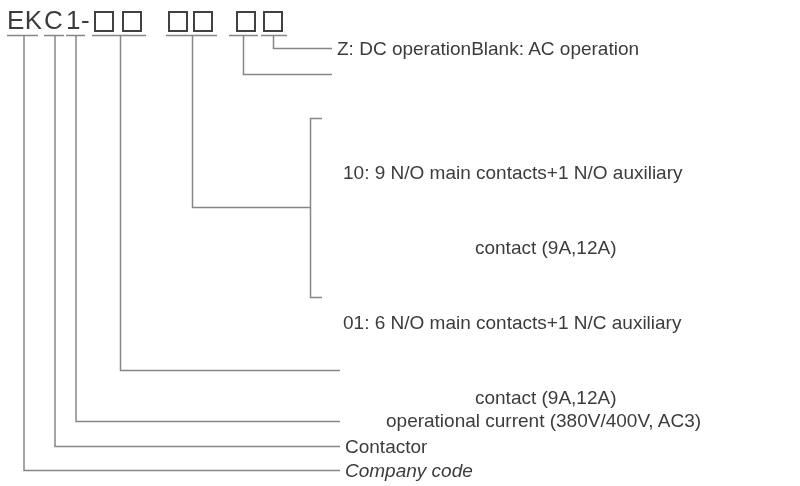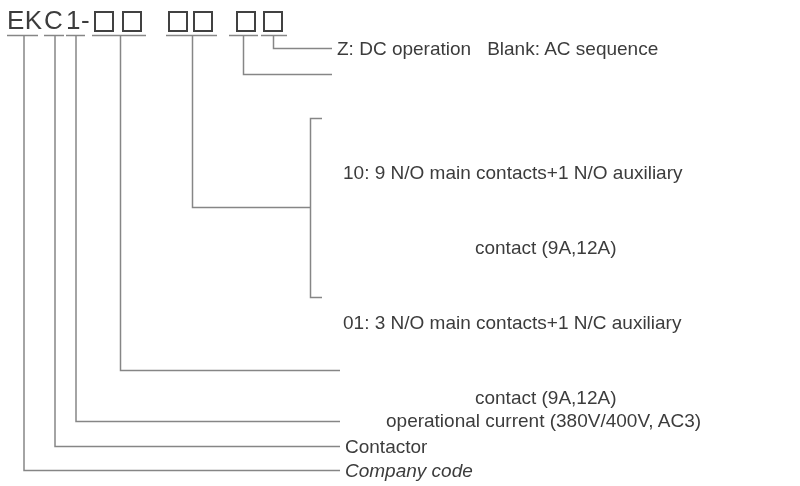--- a/index.html
+++ b/index.html
@@ -29,21 +29,21 @@
     position: absolute; top: 11px;
     width: 20px; height: 21px;
     border: 2px solid var(--box_border);
     background: var(--background);
   }
   .lbl {
     position: absolute;
     font-size: 19px; line-height: 25px;
     white-space: pre;
   }
-  .row-z { left: 337px; top: 36px; display: flex; gap: 16px; }
+  .row-z { left: 337px; top: 36px; display: flex; }
   .row-m { left: 337px; top: 62px; }
   .contacts { left: 343px; top: 110px; }
   .contacts .ind { margin-left: 66px; text-align: center; }
   .spec { left: 345px; top: 358px; }
   .spec .ind { margin-left: 41px; }
   .row-design { left: 345px; top: 409px; }
   .row-contactor { left: 345px; top: 434px; }
   .row-company { left: 345px; top: 458px; font-style: italic; }
 </style>
 </head>
@@ -75,28 +75,28 @@
 
   <span class="box" style="left:94px"></span>
   <span class="box" style="left:122px"></span>
   <span class="box" style="left:168px"></span>
   <span class="box" style="left:193px"></span>
   <span class="box" style="left:236px"></span>
   <span class="box" style="left:263px"></span>
 
   <div class="lbl row-z">
     <span>Z: DC operation</span>
-    <span>Blank: AC sequence</span>
+    <span>Blank: AC operation</span>
   </div>
 
 
   <div class="lbl contacts">
     <div>10: 9 N/O main contacts+1 N/O auxiliary</div>
     <div class="ind">contact (9A,12A)</div>
-    <div>01: 3 N/O main contacts+1 N/C auxiliary</div>
+    <div>01: 6 N/O main contacts+1 N/C auxiliary</div>
     <div class="ind">contact (9A,12A)</div>
     
     
     
     
   </div>
 
   <div class="lbl spec">
     <div class="ind">operational current (380V/400V, AC3)</div>
   </div>

